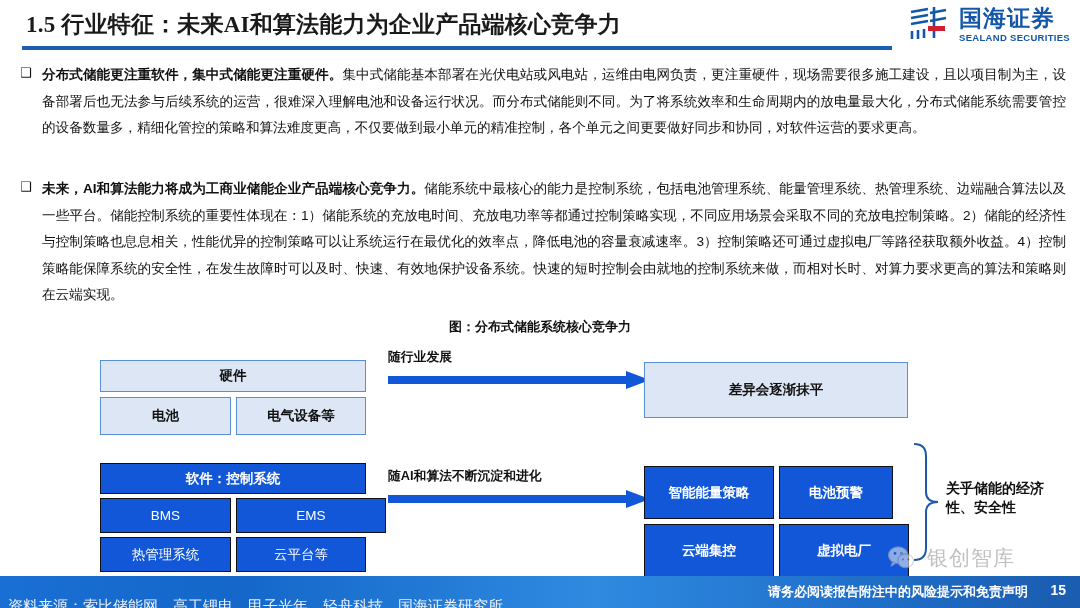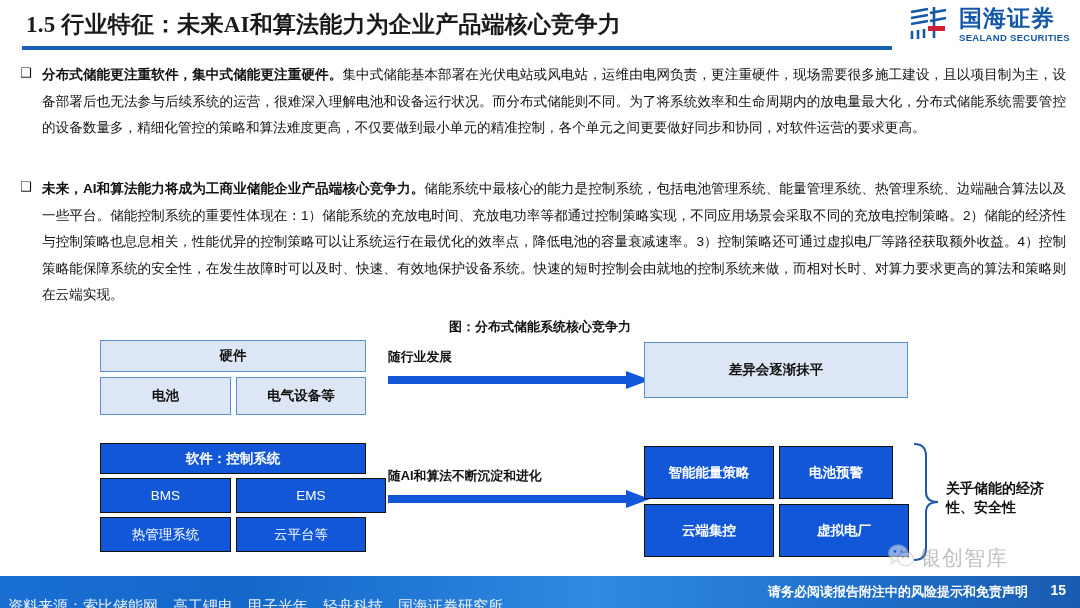--- a/index.html
+++ b/index.html
@@ -63,21 +63,21 @@
   
   #fig-caption {
     position: absolute; left: 0; top: 318px; width: 1080px;
     text-align: center;
     font-size: 13px; font-weight: bold; color: #111;
   }
   #diagram { position: absolute; left: 0; top: 336px; width: 1080px; height: 232px; }
 
   .box {
     position: absolute; display: flex; align-items: center; justify-content: center;
-    text-align: center; line-height: 1.15;
+    text-align: center; line-height: 1.15; margin-top: 20px;
   }
   .box-light {
     background: #dce6f4; border: 1px solid #5b8fd4;
     color: #111; font-size: 13.5px; font-weight: bold;
   }
   .box-light.plain { font-weight: bold; font-size: 13.5px; }
   .box-solid {
     background: #1157d8; border: 1px solid #111; color: #ffffff;
     font-size: 13.5px; font-weight: bold;
   }
@@ -95,21 +95,21 @@
   #bracket { position: absolute; }
   #bracket-label {
     position: absolute; left: 946px; top: 479px;
     font-size: 14px; font-weight: bold; color: #111;
     line-height: 1.35; width: 124px;
   }
 
   
   #watermark {
     position: absolute; left: 888px; top: 544px;
-    display: flex; gap: 6px;
+    display: flex; align-items: center; gap: 13px;
     opacity: 0.55;
   }
   #wm-icon { width: 26px; height: 24px; }
   #wm-text {
     font-size: 21px; color: #8e8e8e; letter-spacing: 1px;
     font-family: "Liberation Serif", "DejaVu Serif", serif;
   }
 
   
   #footer {

